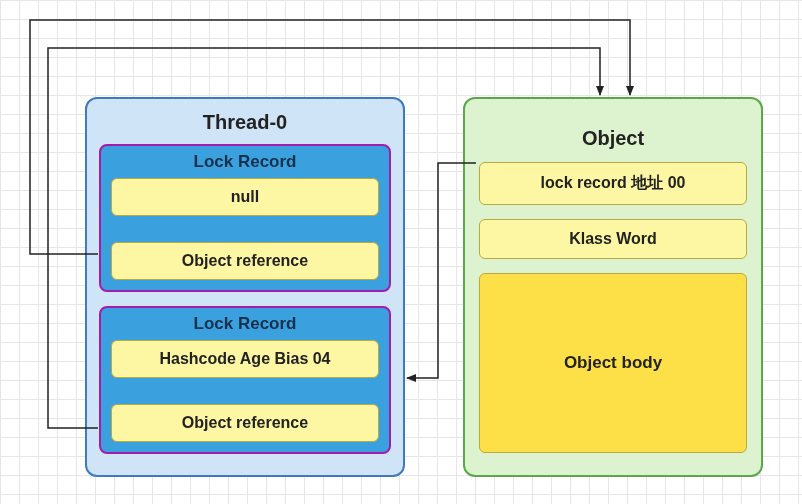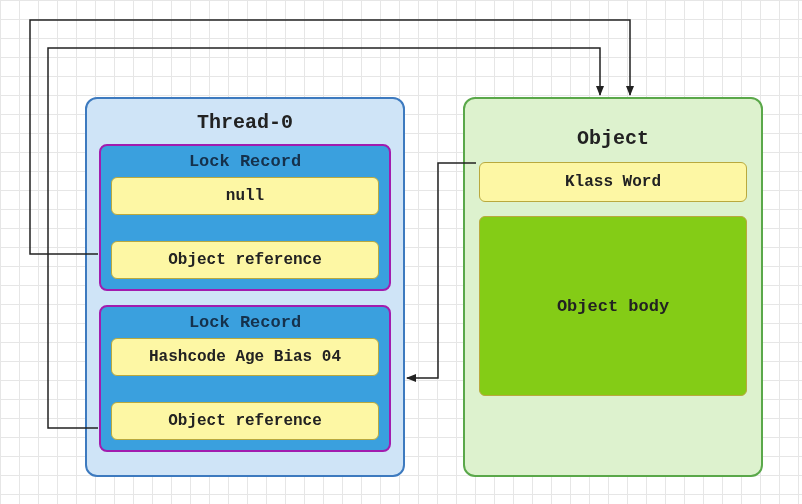--- a/index.html
+++ b/index.html
@@ -13,21 +13,21 @@
     }
     .grid-bg {
       position: absolute;
       inset: 0;
       background-image:
         linear-gradient(#e6e6e6 1px, transparent 1px),
         linear-gradient(90deg, #e6e6e6 1px, transparent 1px);
       background-size: 19px 19px;
       z-index: 0;
     }
-    .canvas { position: absolute; inset: 0; z-index: 1; font-family: Liberation Mono, monospace; }
+    .canvas { position: absolute; inset: 0; z-index: 1; }
     svg.arrows { position: absolute; inset: 0; z-index: 2; pointer-events: none; }
     .thread-box {
       position: absolute;
       left: 85px; top: 97px;
       width: 320px; height: 380px;
       background: #cfe4f7;
       border: 2px solid #3d7abf;
       border-radius: 12px;
       padding: 8px 12px 12px;
     }
@@ -85,21 +85,21 @@
       border: 1px solid #b9a93e;
       border-radius: 6px;
       text-align: center;
       font-weight: bold;
       font-size: 16px;
       color: #222;
       padding: 10px 4px;
       margin-bottom: 14px;
     }
     .obj-body {
-      background: #84cc16;
+      background: #fde047;
       border: 1px solid #b9a93e;
       border-radius: 6px;
       text-align: left;
       font-weight: bold;
       font-size: 17px;
       color: #222;
       height: 180px;
       display: flex;
       align-items: center;
       justify-content: center;
@@ -123,20 +123,21 @@
 
     <div class="lock-record">
       <div class="lock-record-title">Lock Record</div>
       <div class="yellow-field">Hashcode Age Bias 04</div>
       <div class="yellow-field">Object reference</div>
     </div>
   </div>
 
   <div class="object-box">
     <div class="object-title">Object</div>
+    <div class="obj-field">lock record 地址 00</div>
     <div class="obj-field">Klass Word</div>
     <div class="obj-body">Object body</div>
   </div>
 
 </div>
 
 <svg class="arrows" viewBox="0 0 802 504">
   <defs>
     <marker id="arrowhead" markerWidth="10" markerHeight="8" refX="9" refY="4" orient="auto" markerUnits="userSpaceOnUse">
       <path d="M0,0 L10,4 L0,8 Z" fill="#222"></path>

